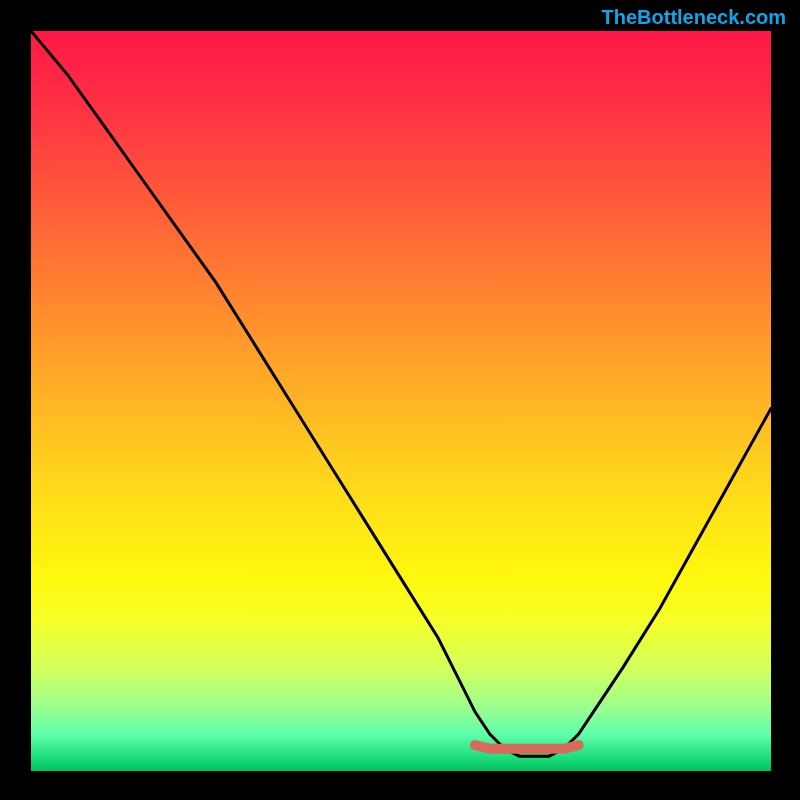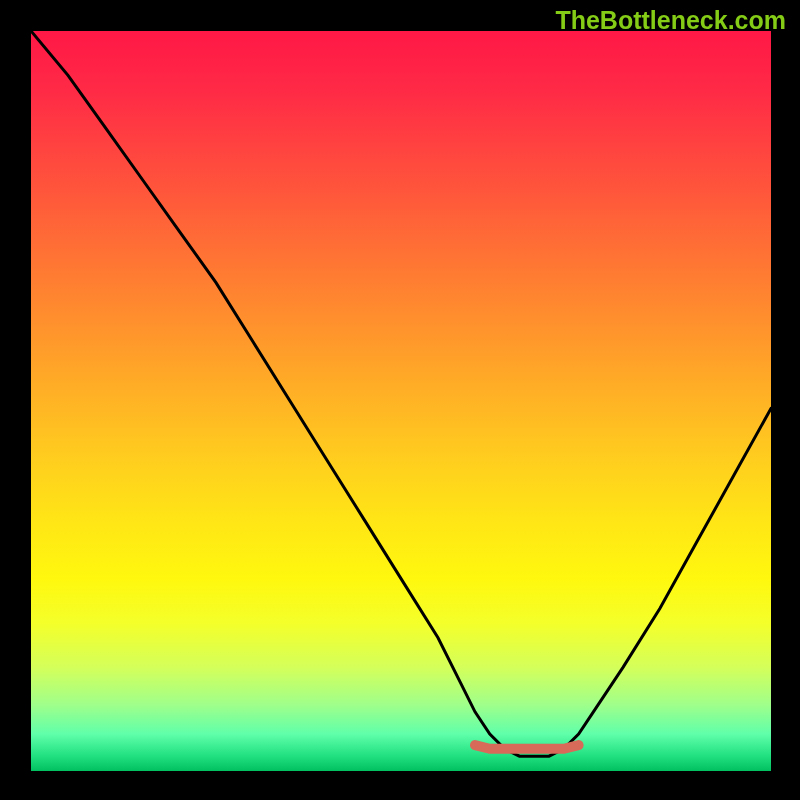--- a/index.html
+++ b/index.html
@@ -8,22 +8,22 @@
     height: 800px;
     background: #000;
     font-family: Arial, sans-serif;
     position: relative;
     overflow: hidden;
   }
   .attribution {
     position: absolute;
     top: 6px;
     right: 14px;
-    color: #84cc16;
-    font-size: 25px;
+    color: #0ea5e9;
+    font-size: 20px;
     font-weight: bold;
     z-index: 10;
   }
   .plot-area {
     position: absolute;
     left: 31px;
     top: 31px;
     width: 740px;
     height: 740px;
   }

